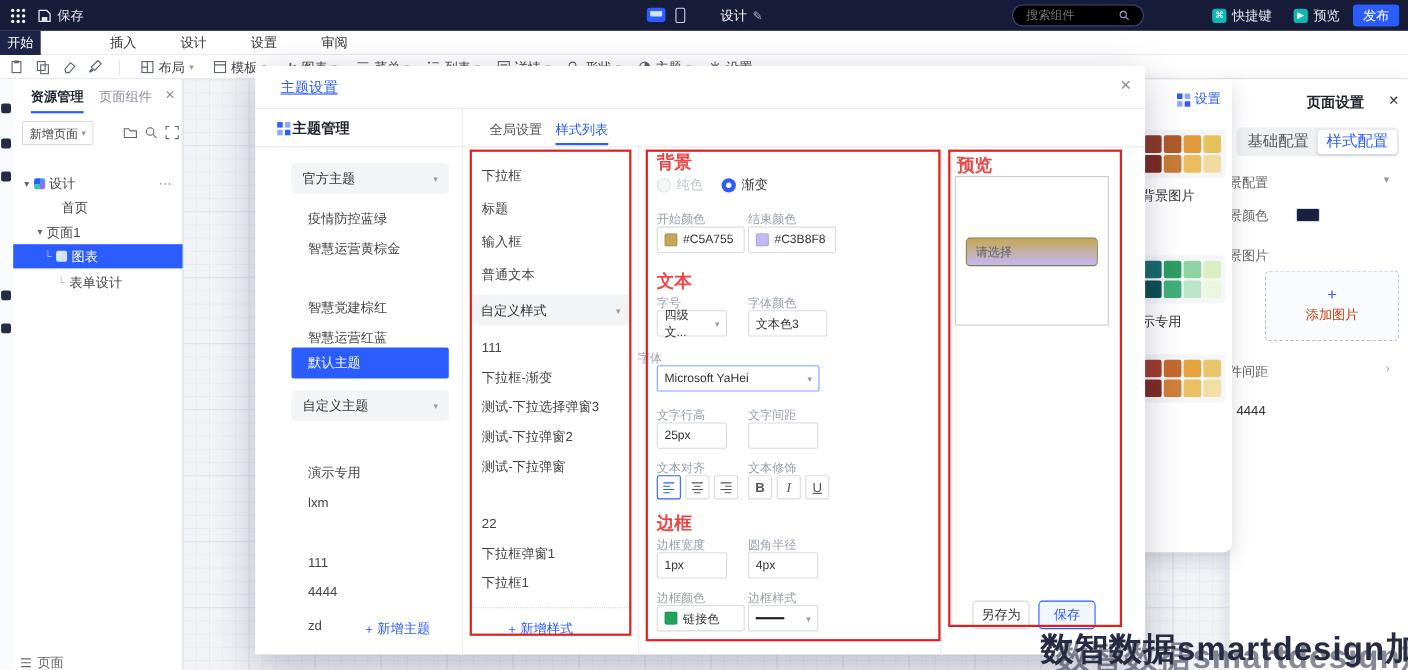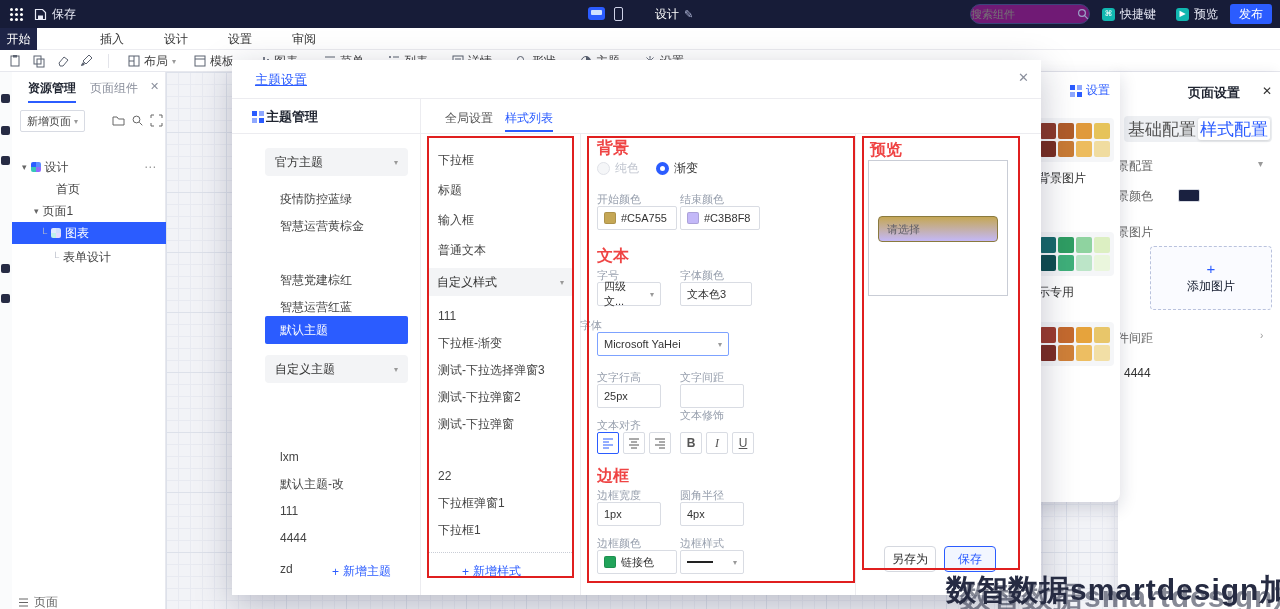--- a/index.html
+++ b/index.html
@@ -10,22 +10,22 @@
   
   .topbar{position:absolute;left:0;top:0;width:1280px;height:28px;background:#171c38;z-index:40;color:#e8eaf6}
   .apps-icon{position:absolute;left:10px;top:8px;width:3px;height:3px;border-radius:50%;background:#fff;
     box-shadow:5px 0 #fff,10px 0 #fff,0 5px #fff,5px 5px #fff,10px 5px #fff,0 10px #fff,5px 10px #fff,10px 10px #fff}
   .tb-save{position:absolute;left:34px;top:0;height:28px;display:flex;align-items:center;gap:5px;color:#e8eaf6;cursor:pointer}
   .tb-monitor{position:absolute;left:588px;top:7px;width:17px;height:13px;background:#2b5cff;border-radius:3px}
   .tb-monitor::after{content:"";position:absolute;left:3px;top:3px;width:11px;height:5px;background:#cfe0ff;border-radius:1px}
   .tb-phone{position:absolute;left:614px;top:7px;width:9px;height:14px;border:1.3px solid #cfd3e8;border-radius:2px}
   .tb-title{position:absolute;left:655px;top:0;height:28px;display:flex;align-items:center;gap:5px;font-size:12px;color:#fff}
   .pencil{color:#aab0d0;font-size:11px}
-  .tb-search{position:absolute;left:970px;top:4px;width:120px;height:20px;background:#701a75;border:1px solid #3c447a;
-    border-radius:11px;display:flex;align-items:center;padding:0 0;gap:4px}
+  .tb-search{position:absolute;left:920px;top:4px;width:120px;height:20px;background:#000000;border:1px solid #3c447a;
+    border-radius:11px;display:flex;align-items:center;padding:0 12px;gap:4px}
   .tb-search input{flex:1;background:transparent;border:0;outline:none;color:#aab0d0;font-size:11px;width:80px;
     font-family:"Liberation Sans","DejaVu Sans",sans-serif}
   .tb-item{position:absolute;top:0;height:28px;display:flex;align-items:center;gap:5px;color:#e8eaf6;cursor:pointer;font-size:12px}
   .sq-ico{width:13px;height:13px;border-radius:3px;background:#11b7b0;display:flex;align-items:center;justify-content:center;
     color:#fff;font-size:8px;line-height:1}
   .tb-publish{position:absolute;left:1230px;top:4px;width:42px;height:20px;background:#2b5cff;border:0;border-radius:3px;
     color:#fff;font-size:12px;cursor:pointer;font-family:inherit}
 
   
   .menubar{position:absolute;left:0;top:28px;width:1280px;height:22px;background:#fff;border-bottom:1px solid #ececf0;z-index:6}
@@ -79,29 +79,29 @@
     display:grid;grid-template-columns:repeat(4,16px);gap:2px;cursor:pointer}
   .sw{width:16px;height:16px;border-radius:2px}
   .pt-label{position:absolute;left:8px;font-size:12px;color:#333}
 
   
   .panel-page{position:absolute;left:1118px;top:72px;width:162px;height:537px;background:#fff;z-index:10;
     box-shadow:-4px 0 12px rgba(20,24,60,.08);overflow:hidden}
   .pp-title{position:absolute;left:70px;top:12px;font-size:13px;font-weight:bold;color:#1f2430}
   .pp-close{position:absolute;left:144px;top:12px;color:#333;cursor:pointer;font-size:12px}
   .pp-seg{position:absolute;left:6px;top:44px;width:148px;height:26px;background:#eef0f3;border-radius:4px;display:flex;padding:2px}
-  .pp-seg .seg{flex:1;display:flex;align-items:center;justify-content:center;font-size:17px;color:#555;cursor:pointer;border-radius:3px}
+  .pp-seg .seg{flex:1;display:flex;align-items:center;justify-content:center;font-size:14px;color:#555;cursor:pointer;border-radius:3px}
   .pp-seg .seg.active{background:#fff;color:#2b5cff;box-shadow:0 1px 3px rgba(0,0,0,.12)}
   .pp-label{position:absolute;font-size:12px;color:#666}
   .pp-chev{position:absolute;color:#999;font-size:10px;cursor:pointer}
   .pp-swatch{position:absolute;left:60px;top:117px;width:22px;height:13px;border:1px solid #d8dbe3;border-radius:2px;cursor:pointer}
   .pp-upload{position:absolute;left:32px;top:174px;width:122px;height:64px;border:1px dashed #b9c2dd;border-radius:4px;
     background:#fafbff;display:flex;flex-direction:column;align-items:center;justify-content:center;gap:2px;cursor:pointer}
   .pp-upload .plus{color:#2b5cff;font-size:15px;line-height:1}
-  .pp-upload .txt{color:#0f172a;font-size:12px}
+  .pp-upload .txt{color:#c2410c;font-size:12px}
   .pp-value{position:absolute;left:6px;top:294px;font-size:12px;color:#333}
 
   
   .modal{position:absolute;left:232px;top:60px;width:809px;height:535px;background:#fff;z-index:30;
     box-shadow:0 10px 34px rgba(20,24,60,.25)}
   .m-title{position:absolute;left:23px;top:11px;color:#2b5cff;font-size:13px;text-decoration:underline}
   .m-close{position:absolute;left:786px;top:10px;color:#8a8f9c;font-size:13px;cursor:pointer}
   .hline{position:absolute;left:0;width:809px;height:1px;background:#ececf0}
   .vline{position:absolute;width:1px;background:#ececf0}
   .mgr-head{position:absolute;left:20px;top:48px;display:flex;align-items:center;gap:2px;font-size:13px;color:#1f2430;font-weight:bold}
@@ -442,22 +442,22 @@
     </div>
     <div class="tm-item" style="top:126px">疫情防控蓝绿</div>
     <div class="tm-item" style="top:153px">智慧运营黄棕金</div>
     <div class="tm-item" style="top:207px">智慧党建棕红</div>
     <div class="tm-item" style="top:234px">智慧运营红蓝</div>
     <div class="tm-item selected" style="top:256px">默认主题</div>
     <div class="drop" style="left:33px;top:295px;width:143px">
       <span>自定义主题</span>
         <span class="caret">▾</span>
     </div>
+    <div class="tm-item" style="top:357px">演示专用</div>
     <div class="tm-item" style="top:384px">lxm</div>
-    <div class="tm-item" style="top:411px">默认主题-改</div>
     <div class="tm-item" style="top:438px">111</div>
     <div class="tm-item" style="top:465px">4444</div>
     <div class="tm-item" style="top:496px;width:60px">zd</div>
     <div class="add-link" style="left:100px;top:503px">
       <span>+</span>
         <span>新增主题</span>
     </div>
 
     <span class="m-tab" style="left:213px">全局设置</span>
     <span class="m-tab active" style="left:273px">样式列表</span>
@@ -506,34 +506,34 @@
     <span class="p-label" style="left:365px;top:208px">字号</span>
     <span class="p-label" style="left:448px;top:208px">字体颜色</span>
     <div class="field" style="left:365px;top:222px;width:64px">
       <span>四级文...</span>
         <span class="fcaret">▾</span>
     </div>
     <div class="field" style="left:448px;top:222px;width:72px">
       <span>文本色3</span>
     </div>
     <span class="p-label" style="left:348px;top:258px">字体</span>
-    <div class="field focus" style="left:365px;top:272px;width:132px">
+    <div class="field focus" style="left:365px;top:272px;width:148px">
       <span>Microsoft YaHei</span>
         <span class="fcaret">▾</span>
     </div>
     <span class="p-label" style="left:365px;top:310px">文字行高</span>
     <span class="p-label" style="left:448px;top:310px">文字间距</span>
     <div class="field" style="left:365px;top:324px;width:64px">
       <span>25px</span>
     </div>
     <div class="field" style="left:448px;top:324px;width:64px">
       <span></span>
     </div>
     <span class="p-label" style="left:365px;top:358px">文本对齐</span>
-    <span class="p-label" style="left:448px;top:348px">文本修饰</span>
+    <span class="p-label" style="left:448px;top:358px">文本修饰</span>
     <span class="sq-btn on" style="left:365px;top:372px">
         <svg width="12" height="12" viewBox="0 0 12 12">
           <path d="M1 2h10M1 5h6M1 8h10M1 11h6" stroke="currentColor"></path>
         </svg>
       </span>
     <span class="sq-btn" style="left:391px;top:372px">
         <svg width="12" height="12" viewBox="0 0 12 12">
           <path d="M1 2h10M3 5h6M1 8h10M3 11h6" stroke="currentColor"></path>
         </svg>
       </span>

